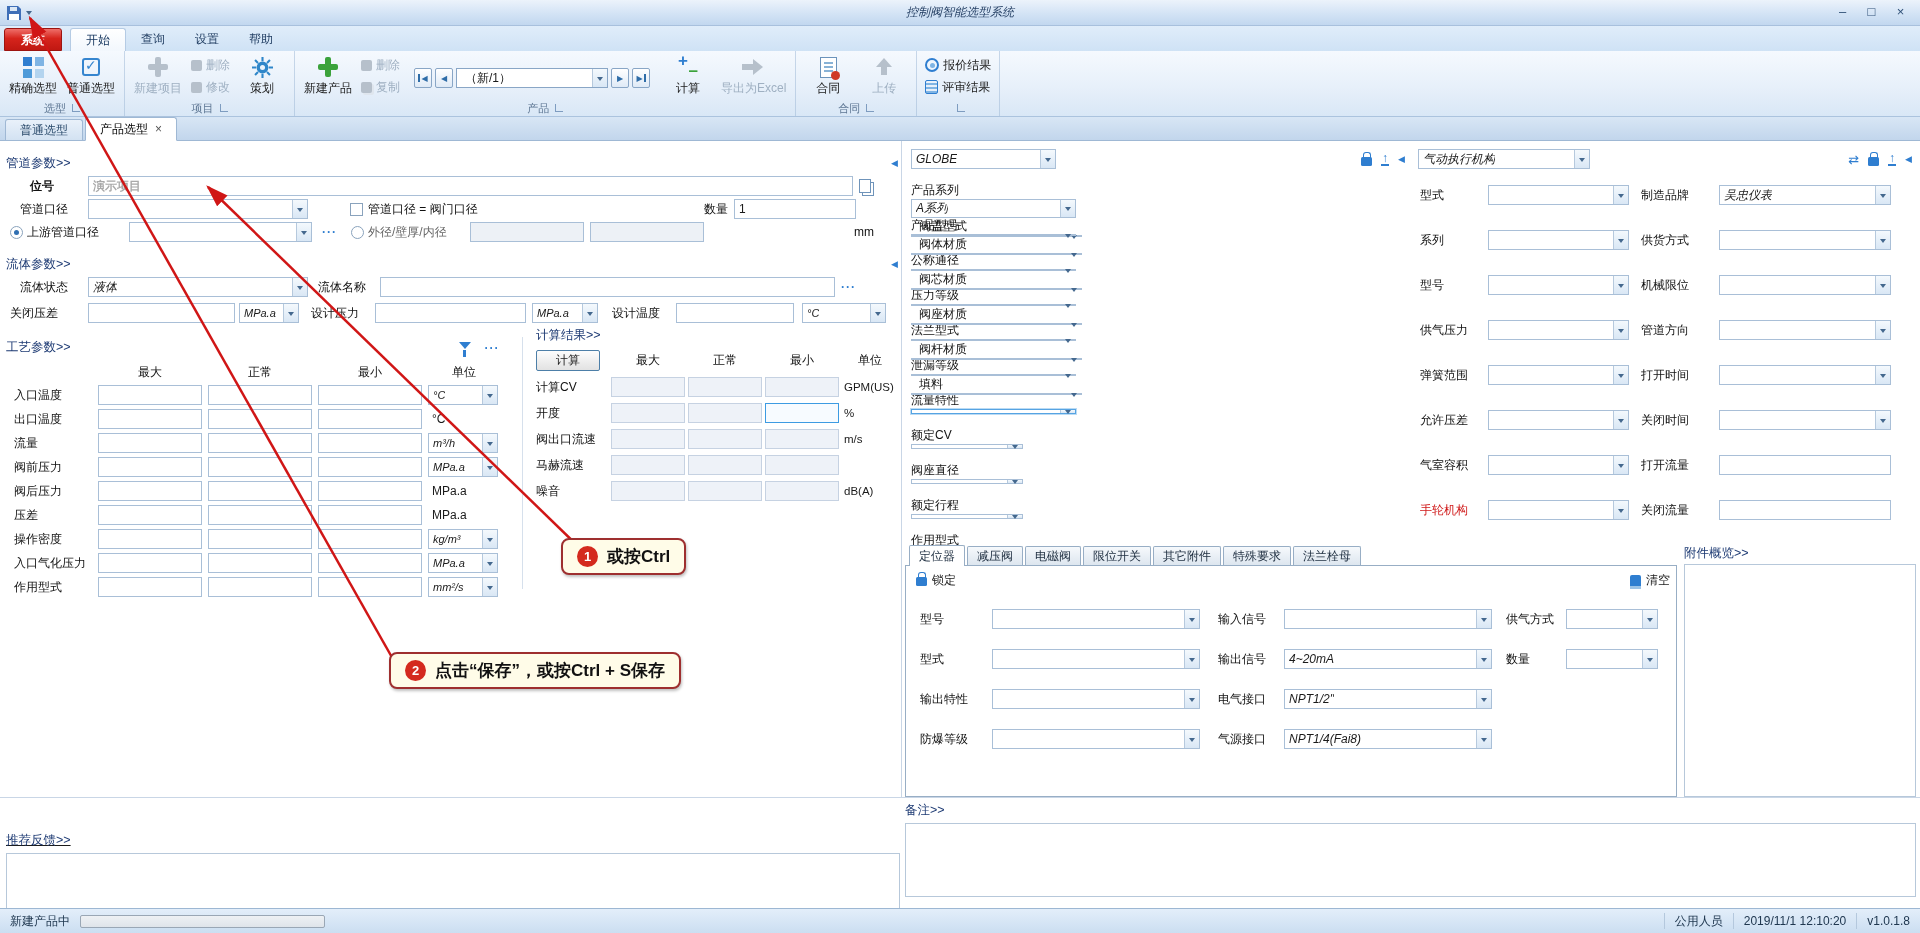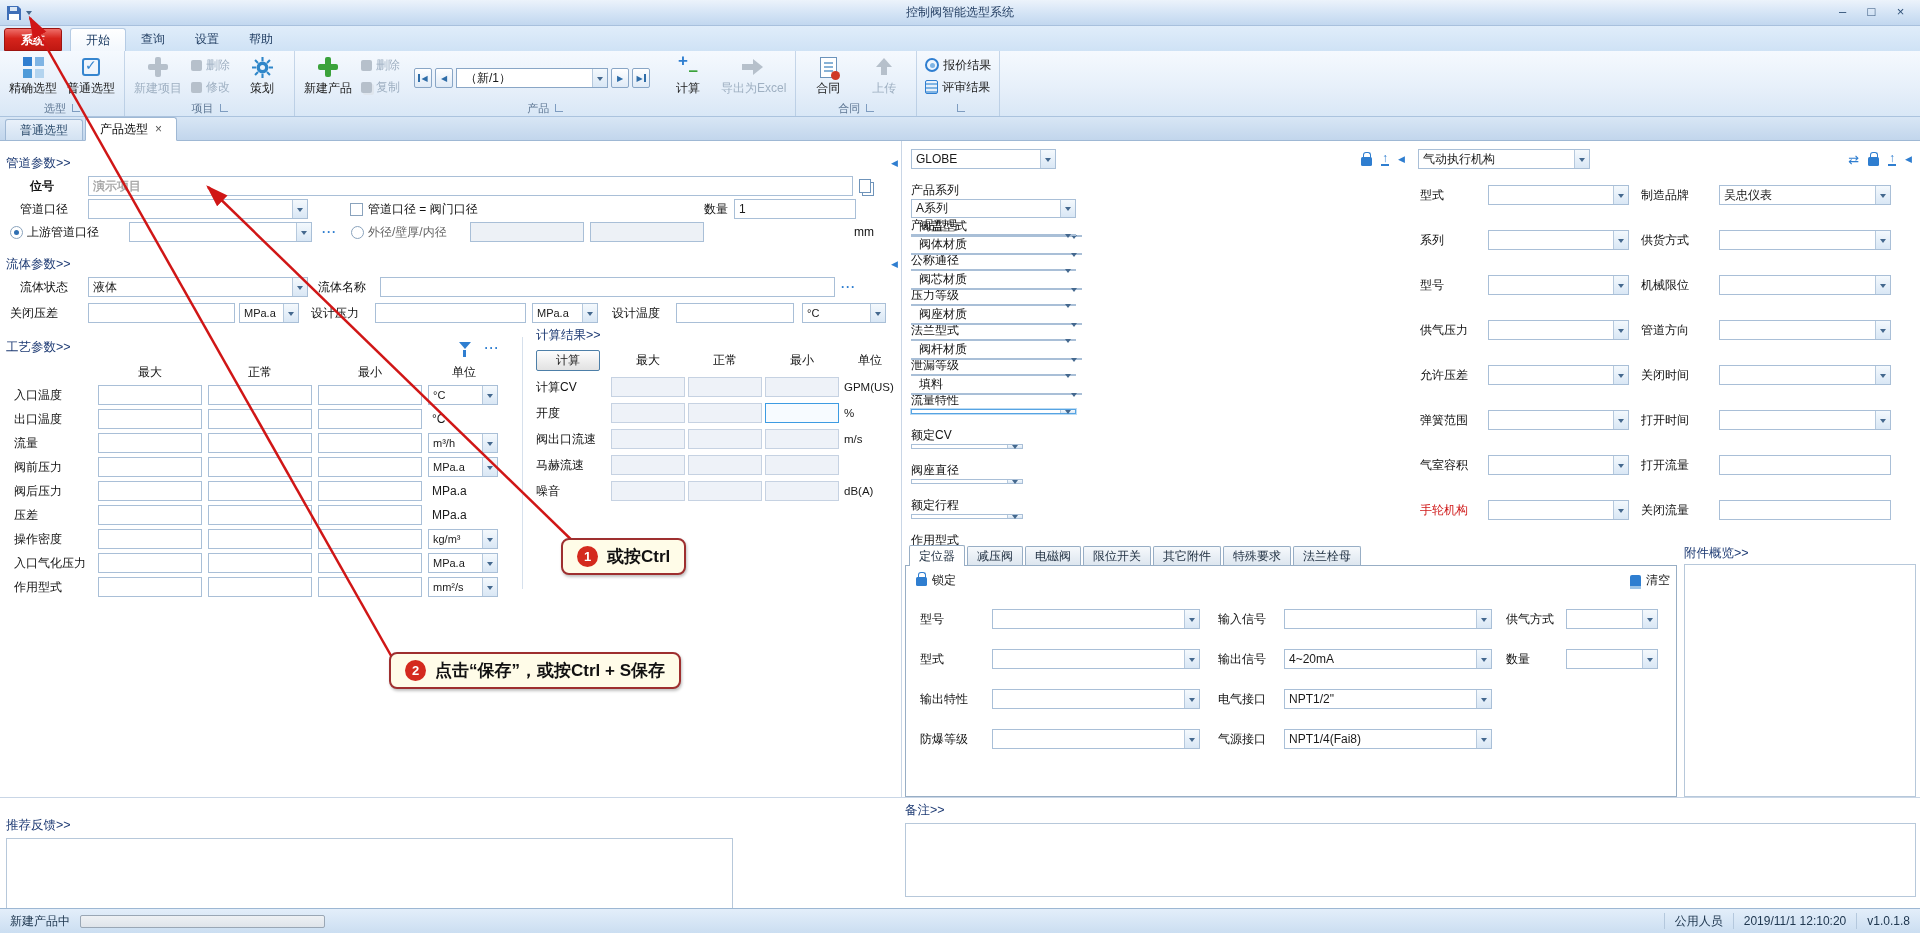--- a/index.html
+++ b/index.html
@@ -2,21 +2,21 @@
 <html><head>
 <meta charset="utf-8">
 <style>
   *{margin:0;padding:0;box-sizing:border-box;font-family:"Liberation Sans","DejaVu Sans",sans-serif;}
   html,body{width:1920px;height:933px;}
   body{position:relative;overflow:hidden;background:#fff;font-size:12px;color:#1a1a1a;}
 
   
   .titlebar{position:absolute;top:0;left:0;right:0;height:26px;background:linear-gradient(180deg,#ecf3fb,#d3e3f5 55%,#c2d7ef);border-bottom:1px solid #a8c0dd;display:flex;align-items:center;padding:0 6px;z-index:30;}
   .qat{display:flex;align-items:center;gap:4px;z-index:2;}
-  .title-text{position:absolute;left:0;right:0;text-align:center;color:#1f3a5f;}
+  .title-text{position:absolute;left:0;right:0;text-align:center;color:#1f3a5f;font-style:italic;}
   .winbtns{margin-left:auto;display:flex;gap:2px;z-index:2;}
   .winbtn{width:27px;height:19px;text-align:center;line-height:17px;font-size:13px;color:#2f5077;border-radius:3px;}
 
   
   .rtabs{position:absolute;top:26px;left:0;right:0;height:25px;background:linear-gradient(#e0edfa,#cfe2f5);display:flex;align-items:flex-end;padding-left:2px;z-index:20;}
   .systab{height:23px;margin:0 8px 0 2px;padding:0 16px;line-height:22px;color:#fff;font-weight:bold;background:linear-gradient(#ef6f6a,#d6241c 45%,#c01812);border:1px solid #9c1410;border-radius:3px 3px 0 0;}
   .rtab{height:23px;padding:0 15px;line-height:23px;color:#1d3a5f;}
   .rtab.active{background:linear-gradient(#ffffff,#f2f7fd);border:1px solid #b5cbe4;border-bottom:0;border-radius:3px 3px 0 0;color:#13335c;}
 
   
@@ -87,21 +87,21 @@
   .tabclose{font-size:12px;color:#555;}
 
   
   .main{position:absolute;top:141px;left:0;width:1920px;height:767px;background:#fff;}
   .sect{color:#1d3a73;font-size:12.5px;white-space:nowrap;}
   .sect-row{display:flex;align-items:center;}
   .lbl{color:#111;white-space:nowrap;}
   .txt{height:20px;border:1px solid #a9bfd7;background:#fff;display:flex;align-items:center;padding:0 4px;overflow:hidden;}
   .txt.dis{background:#edf1f6;}
   .combo{height:20px;border:1px solid #a9bfd7;background:#fff;display:flex;align-items:center;position:relative;padding:0 17px 0 4px;}
-  .combo .cval{white-space:nowrap;overflow:hidden;}
+  .combo .cval{white-space:nowrap;overflow:hidden;font-style:italic;}
   .carw{position:absolute;top:0;right:0;bottom:0;width:15px;background:linear-gradient(#f4f9fd,#d9e7f5);border-left:1px solid #b6c9dd;display:flex;align-items:center;justify-content:center;}
   .combo.focus{border-color:#56a4e3;box-shadow:0 0 0 1px rgba(86,164,227,.4);}
   .watermark{color:#a9a9a9;}
   .cb{width:13px;height:13px;border:1px solid #8aa3bd;background:#fff;flex:0 0 auto;}
   .rd{width:13px;height:13px;border:1px solid #8aa3bd;border-radius:50%;background:#fff;position:relative;flex:0 0 auto;}
   .rd.on::after{content:"";position:absolute;inset:3px;border-radius:50%;background:#2f6fb2;}
   .frow{display:flex;align-items:center;}
 
   .panel-left{position:absolute;left:6px;top:0;width:894px;height:656px;}
   .vsep1{position:absolute;left:516px;top:196px;height:252px;width:1px;background:#d6e0ec;}
@@ -151,21 +151,21 @@
   .acc-row .al1{width:80px;padding-left:8px;}
   .acc-row .ac1{width:208px;}
   .acc-row .al2{width:66px;margin-left:18px;}
   .acc-row .ac2{width:208px;}
   .acc-row .al3{width:60px;margin-left:14px;}
   .acc-row .ac3{width:92px;}
 
   .panel-ovw{position:absolute;left:1684px;top:404px;width:234px;height:252px;}
   .ovw-box{position:absolute;left:0;right:2px;top:19px;bottom:0;border:1px solid #b7c8da;background:#fff;}
 
-  .panel-fb{position:absolute;left:6px;top:676px;width:727px;}
+  .panel-fb{position:absolute;left:6px;top:691px;width:894px;text-decoration:underline;}
   .panel-rm{position:absolute;left:905px;top:661px;width:1011px;}
   .bigbox{margin-top:4px;height:74px;border:1px solid #b7c8da;background:#fff;}
 
   
   .statusbar{position:absolute;bottom:0;left:0;right:0;height:25px;background:linear-gradient(#e3eefa,#cbdef1);border-top:1px solid #9db7d3;display:flex;align-items:center;color:#203850;}
   .s-mode{padding-left:10px;}
   .progress{width:245px;height:13px;border:1px solid #9aa7b5;background:linear-gradient(#eef1f4,#dfe4ea);margin-left:10px;border-radius:2px;}
   .s-right{margin-left:auto;display:flex;align-items:center;height:100%;}
   .s-item{padding:0 10px;border-left:1px solid #b4c8dd;height:16px;line-height:16px;}
 
@@ -824,44 +824,44 @@
         </span>
         <span class="rlbl lbl">管道方向</span>
         <span class="combo rcombo">
           <span class="cval"></span>
           <span class="carw">
             <i class="tri-down"></i>
           </span>
         </span>
       </div>
     <div class="arow">
+        <span class="llbl lbl">弹簧范围</span>
+        <span class="combo lcombo">
+          <span class="cval"></span>
+          <span class="carw">
+            <i class="tri-down"></i>
+          </span>
+        </span>
+        <span class="rlbl lbl">打开时间</span>
+        <span class="combo rcombo">
+          <span class="cval"></span>
+          <span class="carw">
+            <i class="tri-down"></i>
+          </span>
+        </span>
+      </div>
+    <div class="arow">
         <span class="llbl lbl">允许压差</span>
         <span class="combo lcombo">
           <span class="cval"></span>
           <span class="carw">
             <i class="tri-down"></i>
           </span>
         </span>
         <span class="rlbl lbl">关闭时间</span>
-        <span class="combo rcombo">
-          <span class="cval"></span>
-          <span class="carw">
-            <i class="tri-down"></i>
-          </span>
-        </span>
-      </div>
-    <div class="arow">
-        <span class="llbl lbl">弹簧范围</span>
-        <span class="combo lcombo">
-          <span class="cval"></span>
-          <span class="carw">
-            <i class="tri-down"></i>
-          </span>
-        </span>
-        <span class="rlbl lbl">打开时间</span>
         <span class="combo rcombo">
           <span class="cval"></span>
           <span class="carw">
             <i class="tri-down"></i>
           </span>
         </span>
       </div>
     <div class="arow">
         <span class="llbl lbl">气室容积</span>
         <span class="combo lcombo">

